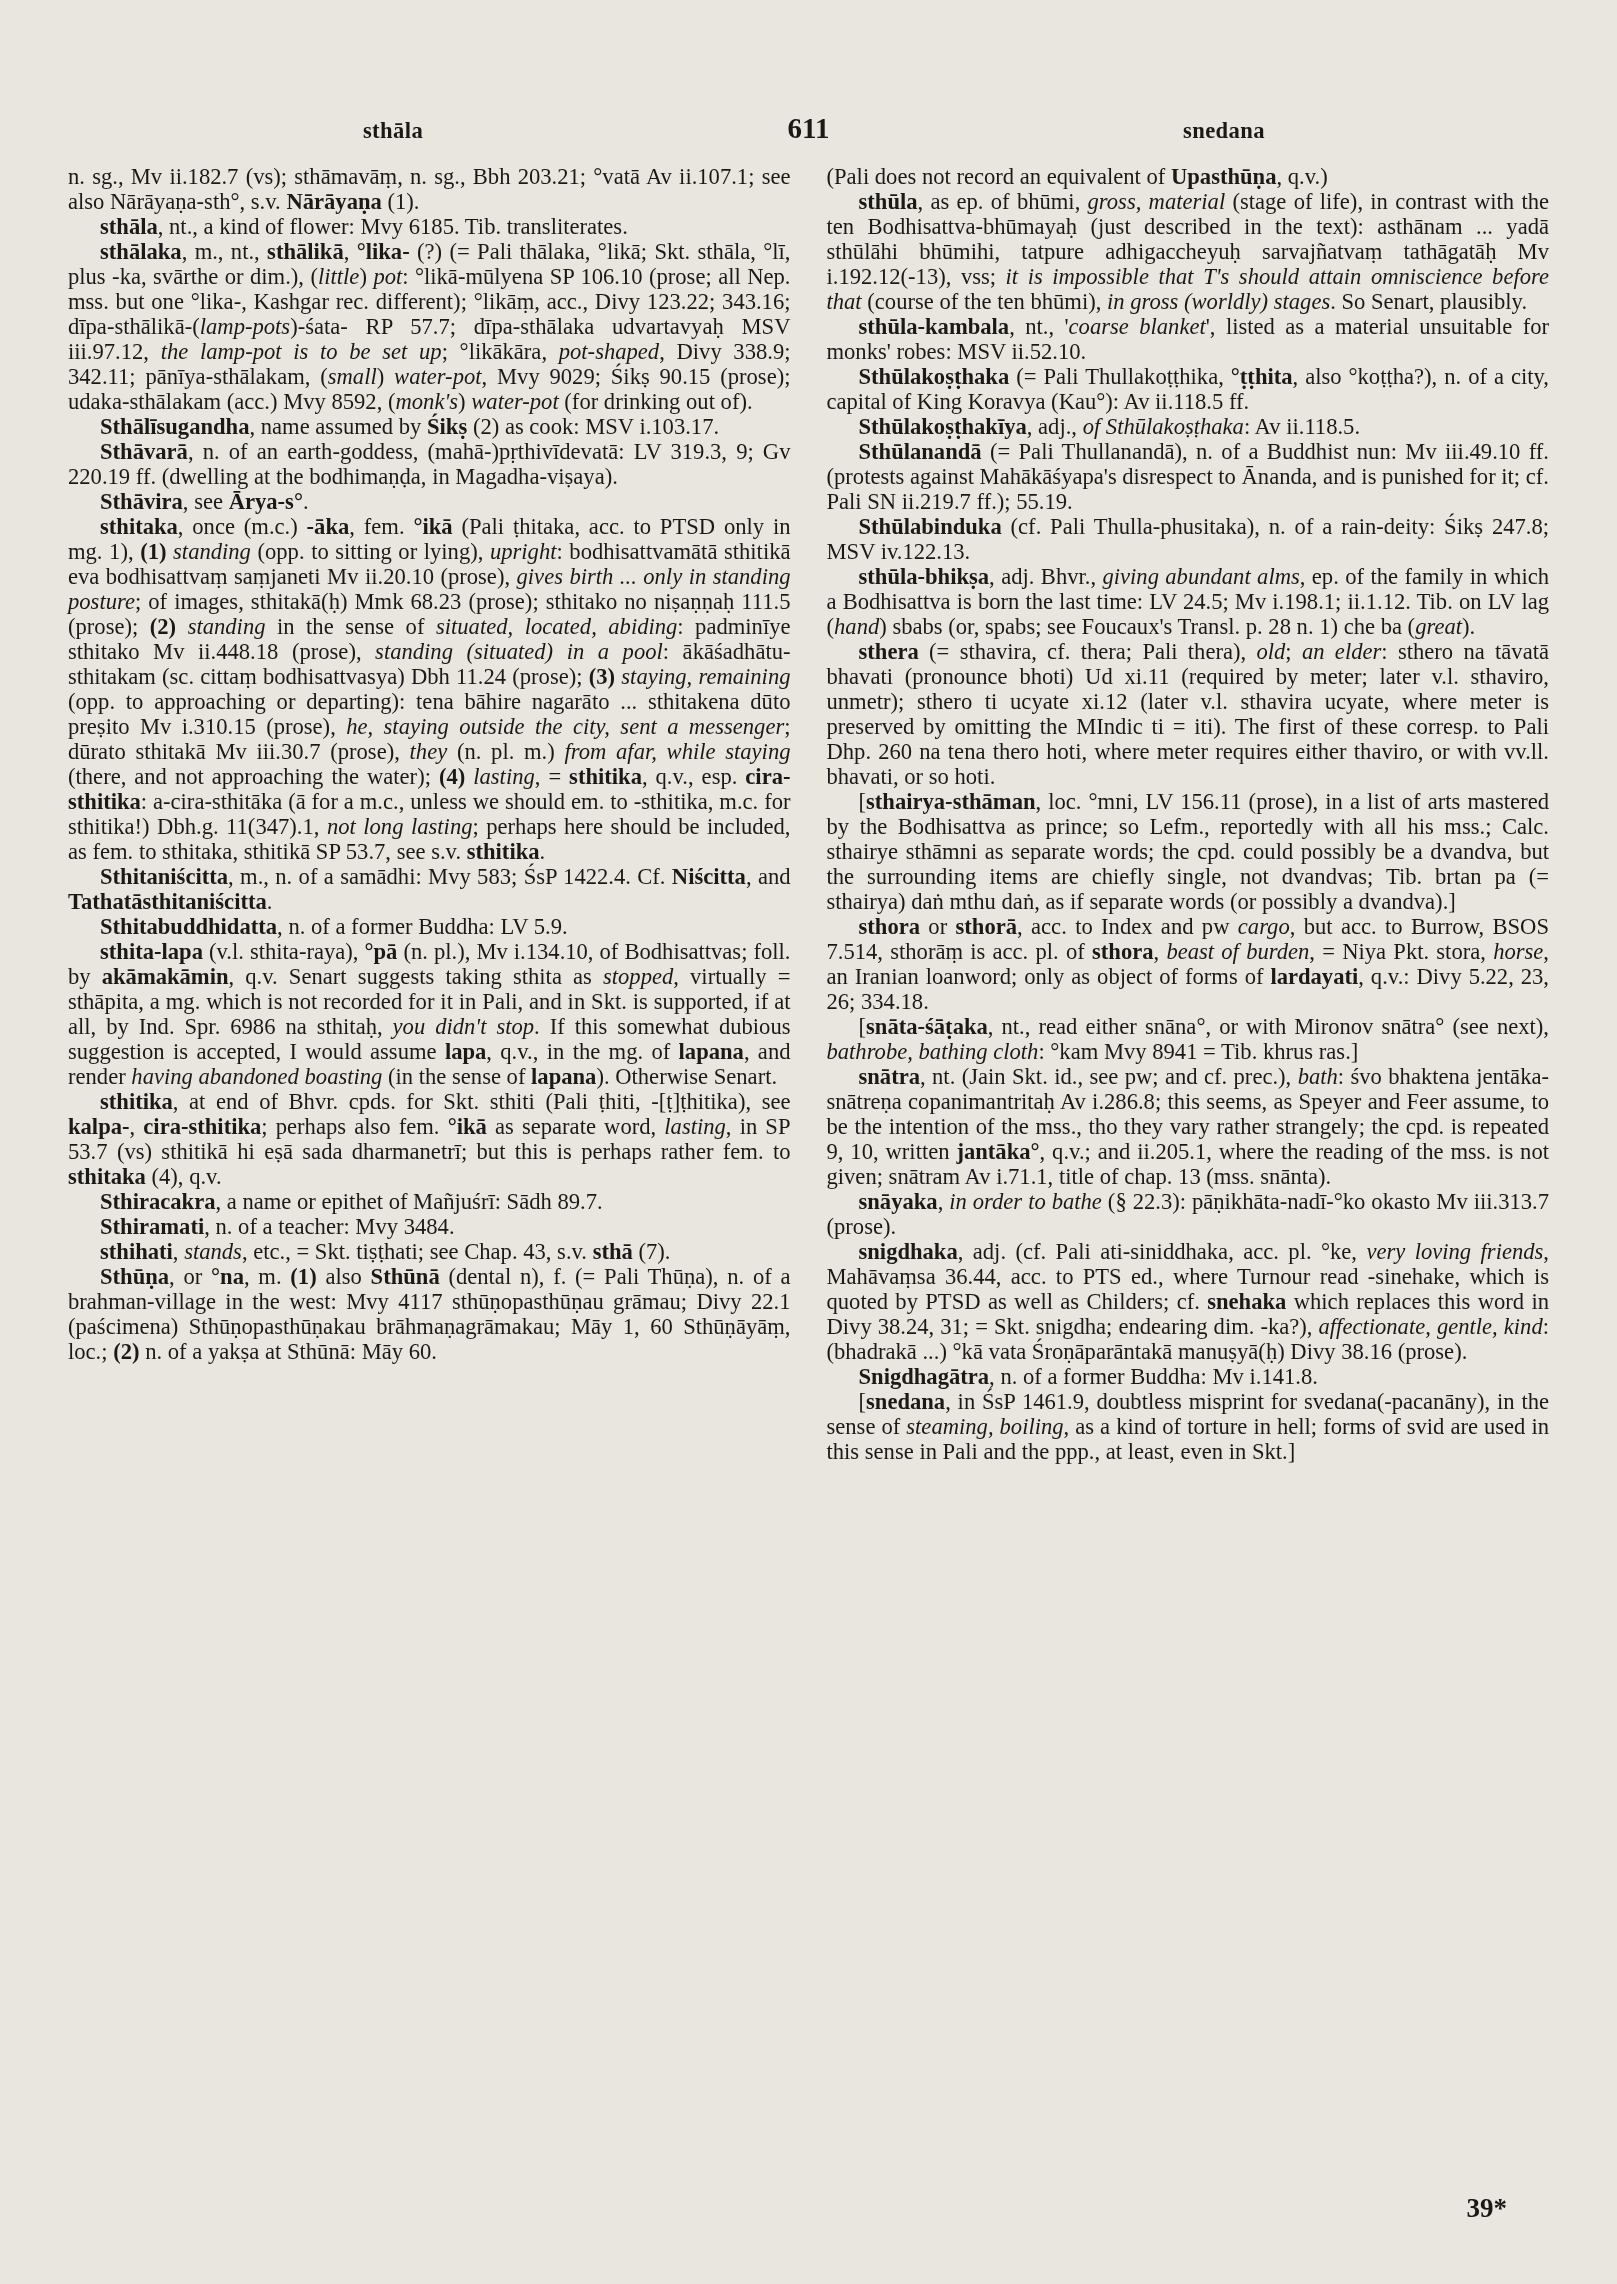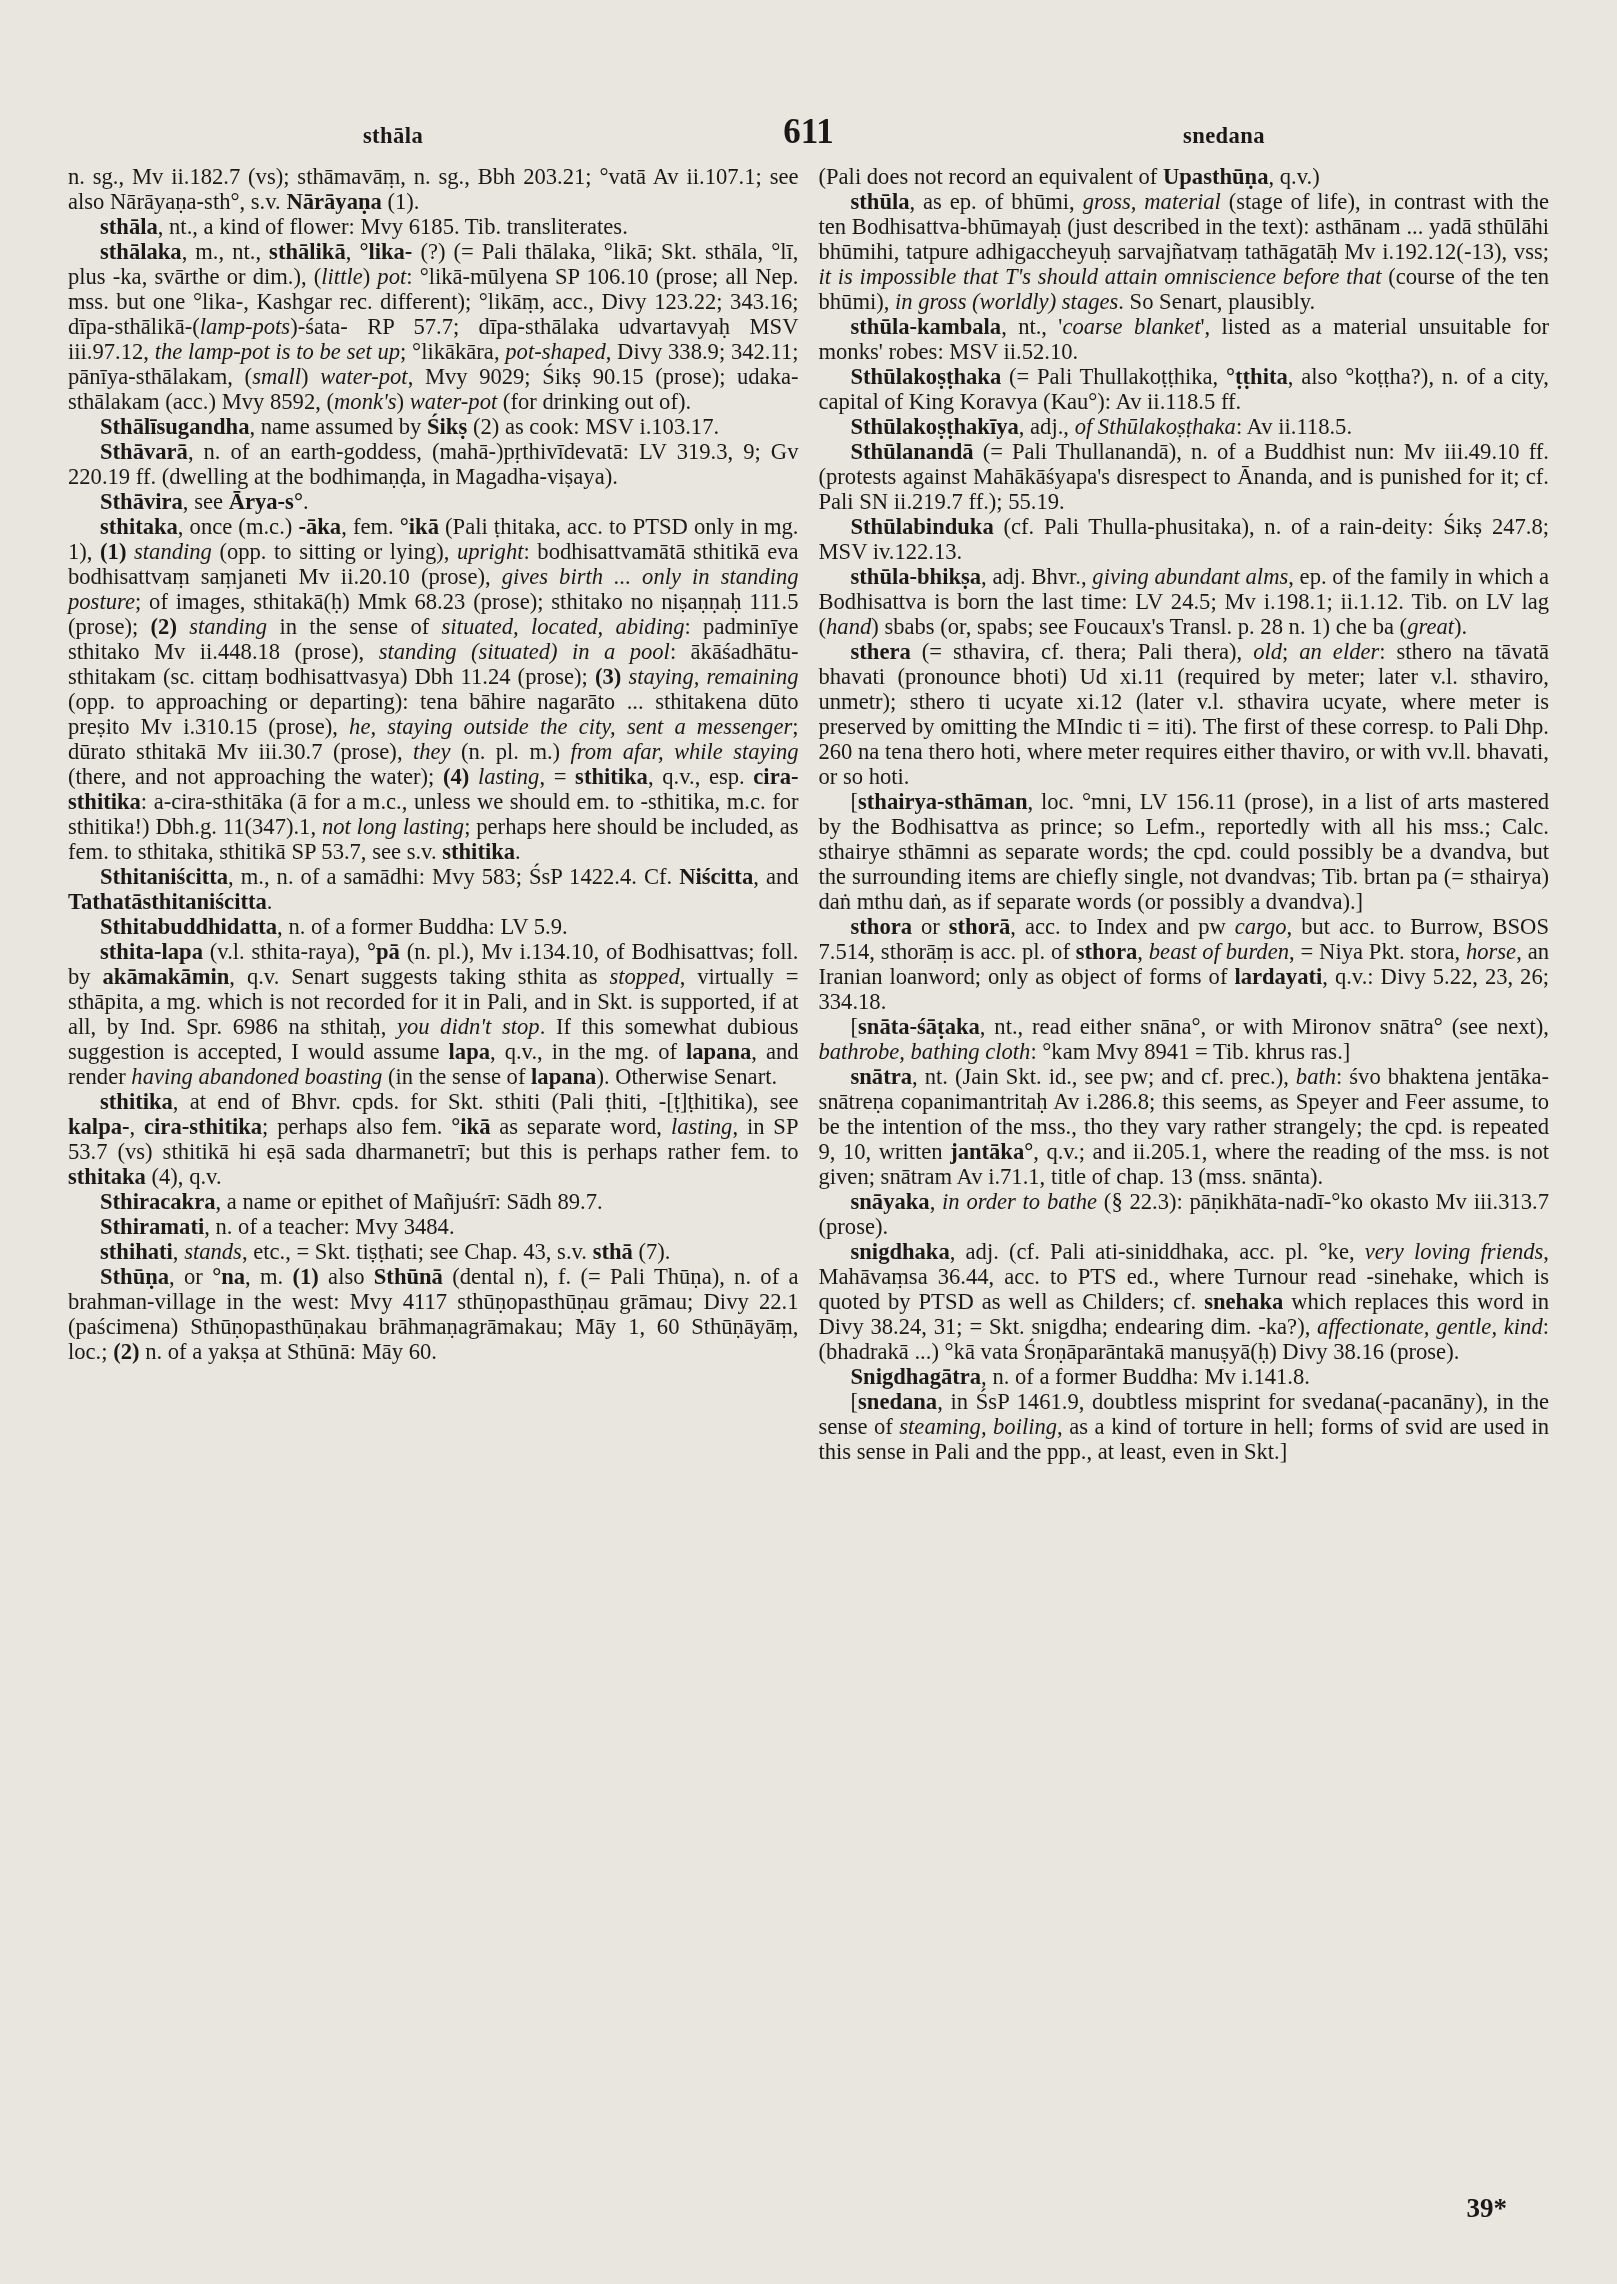--- a/index.html
+++ b/index.html
@@ -18,25 +18,25 @@
     padding-left:23px;
   }
   .header{
     position:absolute;top:112px;left:68px;right:68px;
     display:flex;align-items:baseline;
   }
   .running-head{
     flex:1;text-align:center;font-weight:bold;font-size:22.6px;letter-spacing:0.4px;
   }
   .page-number{
-    flex:0 0 181px;text-align:center;font-weight:bold;font-size:35px;
+    flex:0 0 181px;text-align:center;font-weight:bold;font-size:29px;
   }
   .columns{
     position:absolute;top:164px;left:68px;right:68px;
-    display:flex;gap:20px;
+    display:flex;gap:36px;
   }
   .column{
     flex:1;min-width:0;
     font-size:22.6px;line-height:25px;
     text-align:justify;
   }
   .entry{margin:0;text-indent:32px;}
   .entry.noindent{text-indent:0;}
   .entry b{font-weight:bold;}
   .entry i{font-style:italic;}

